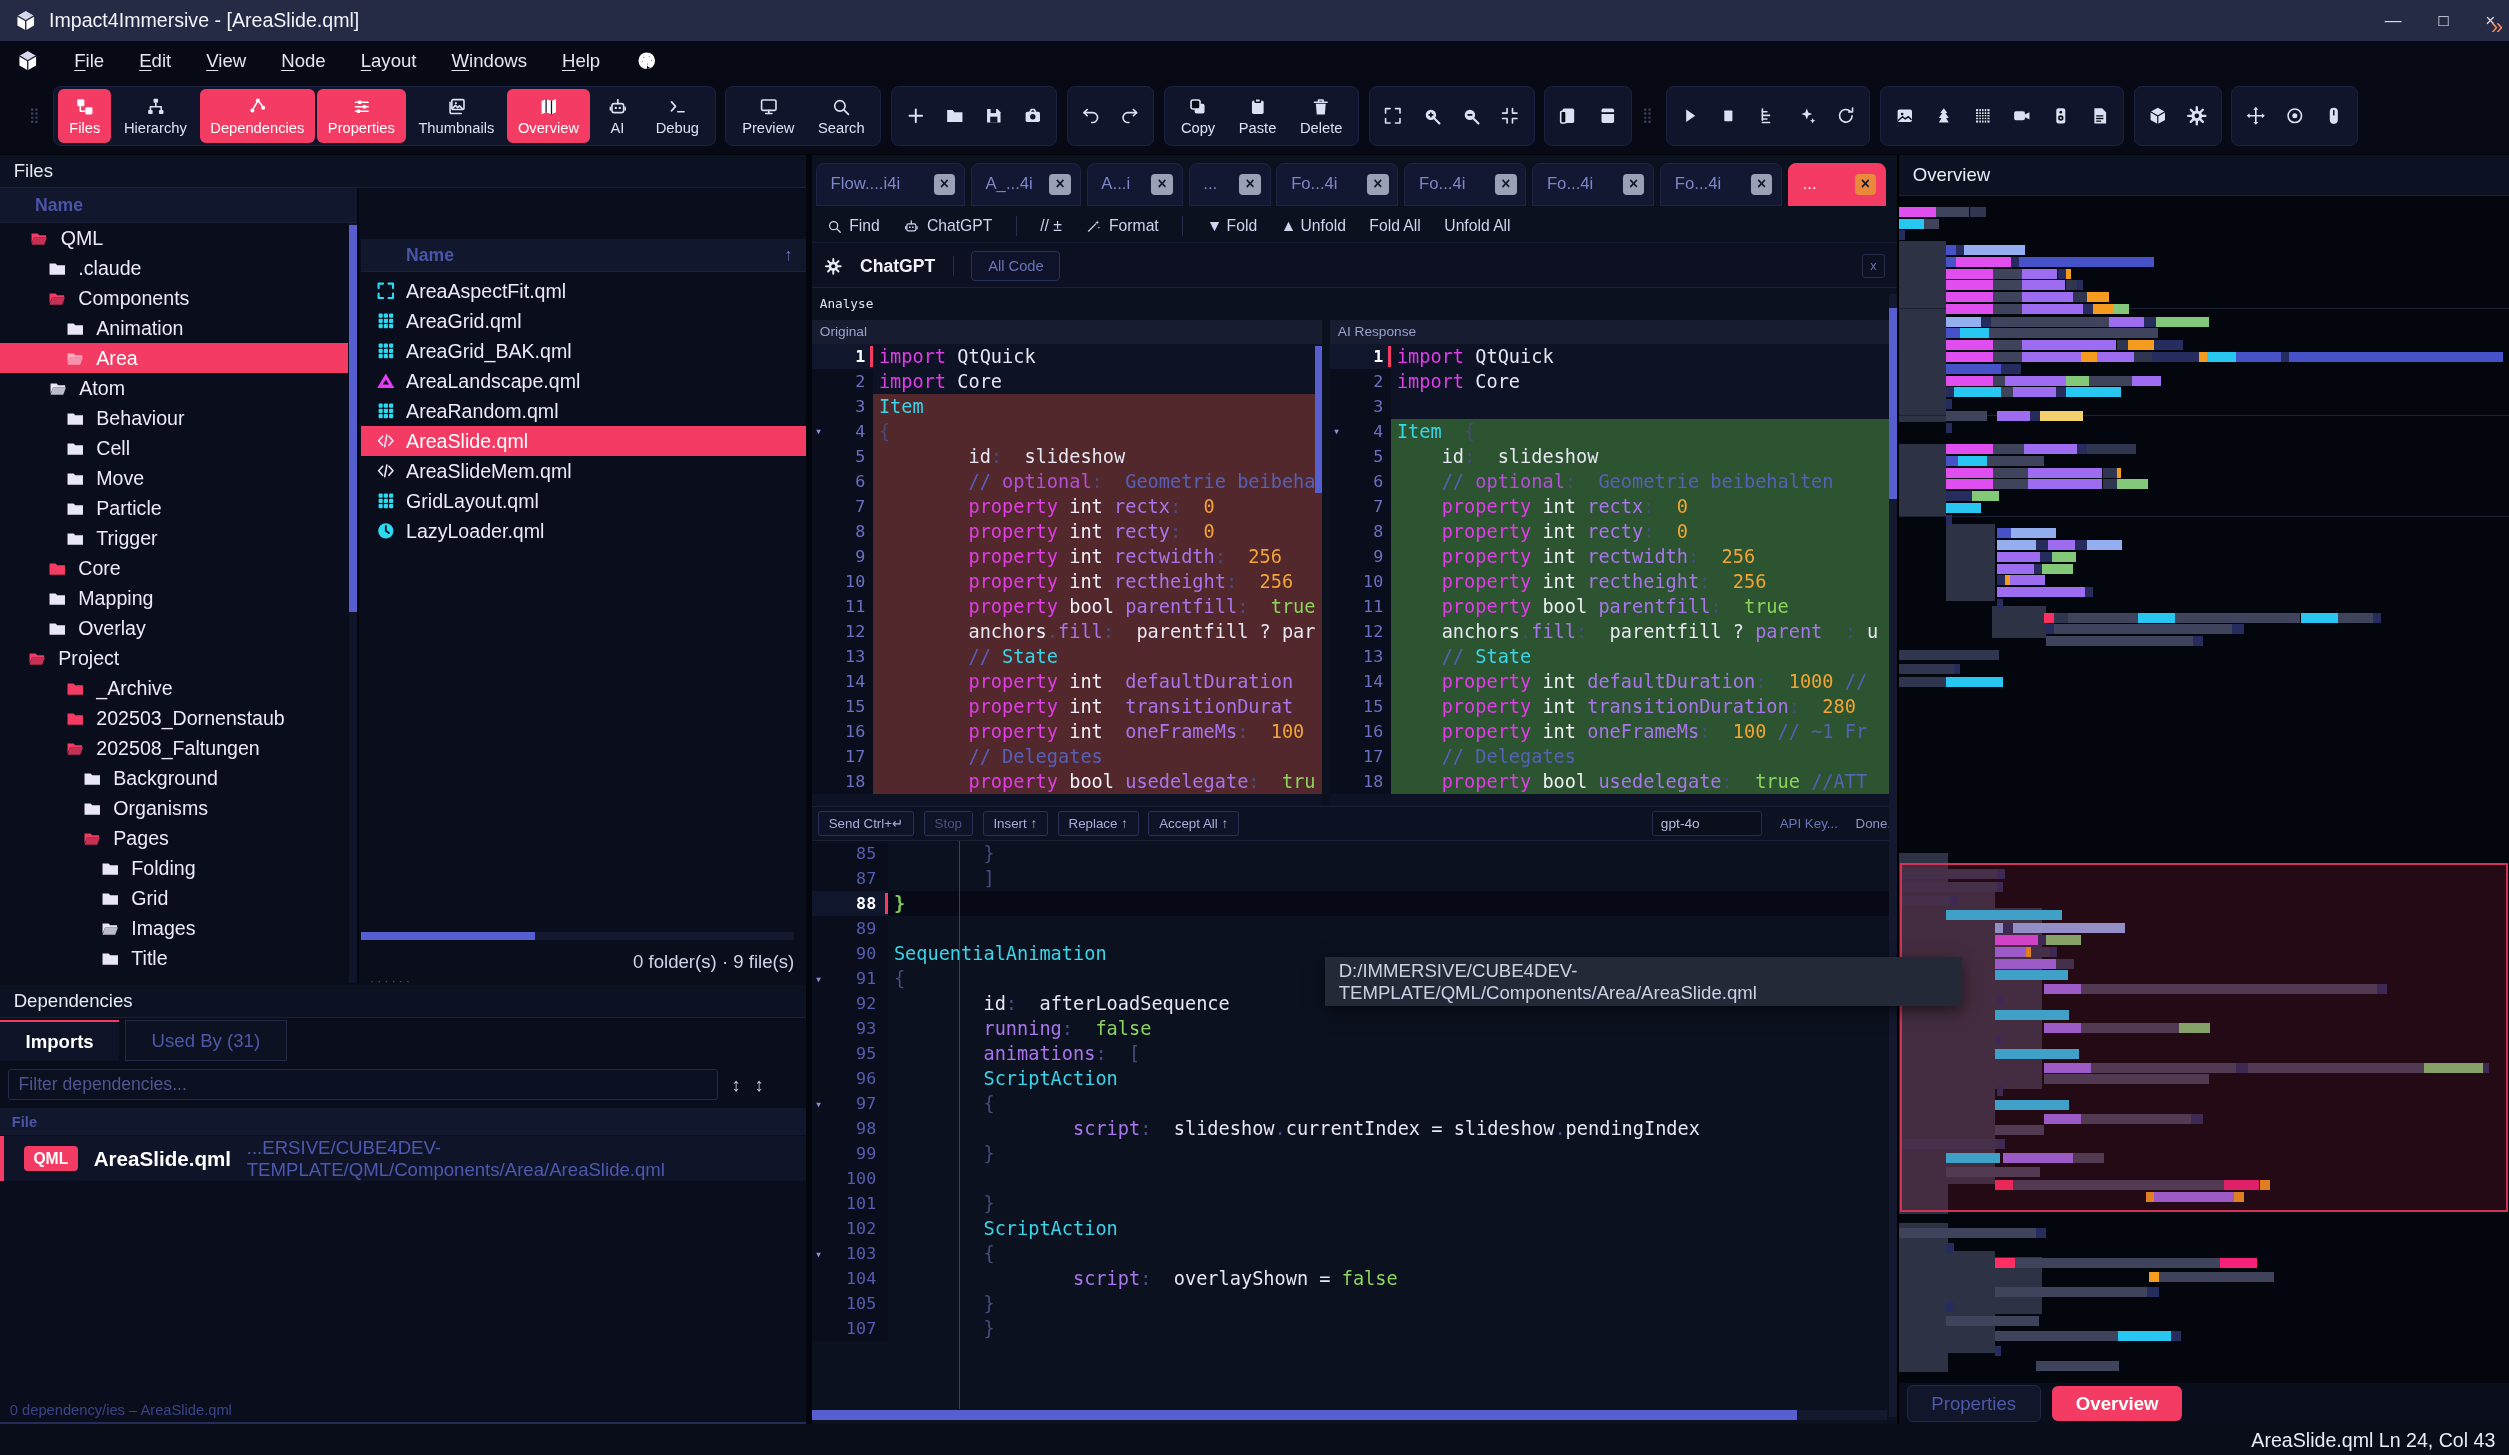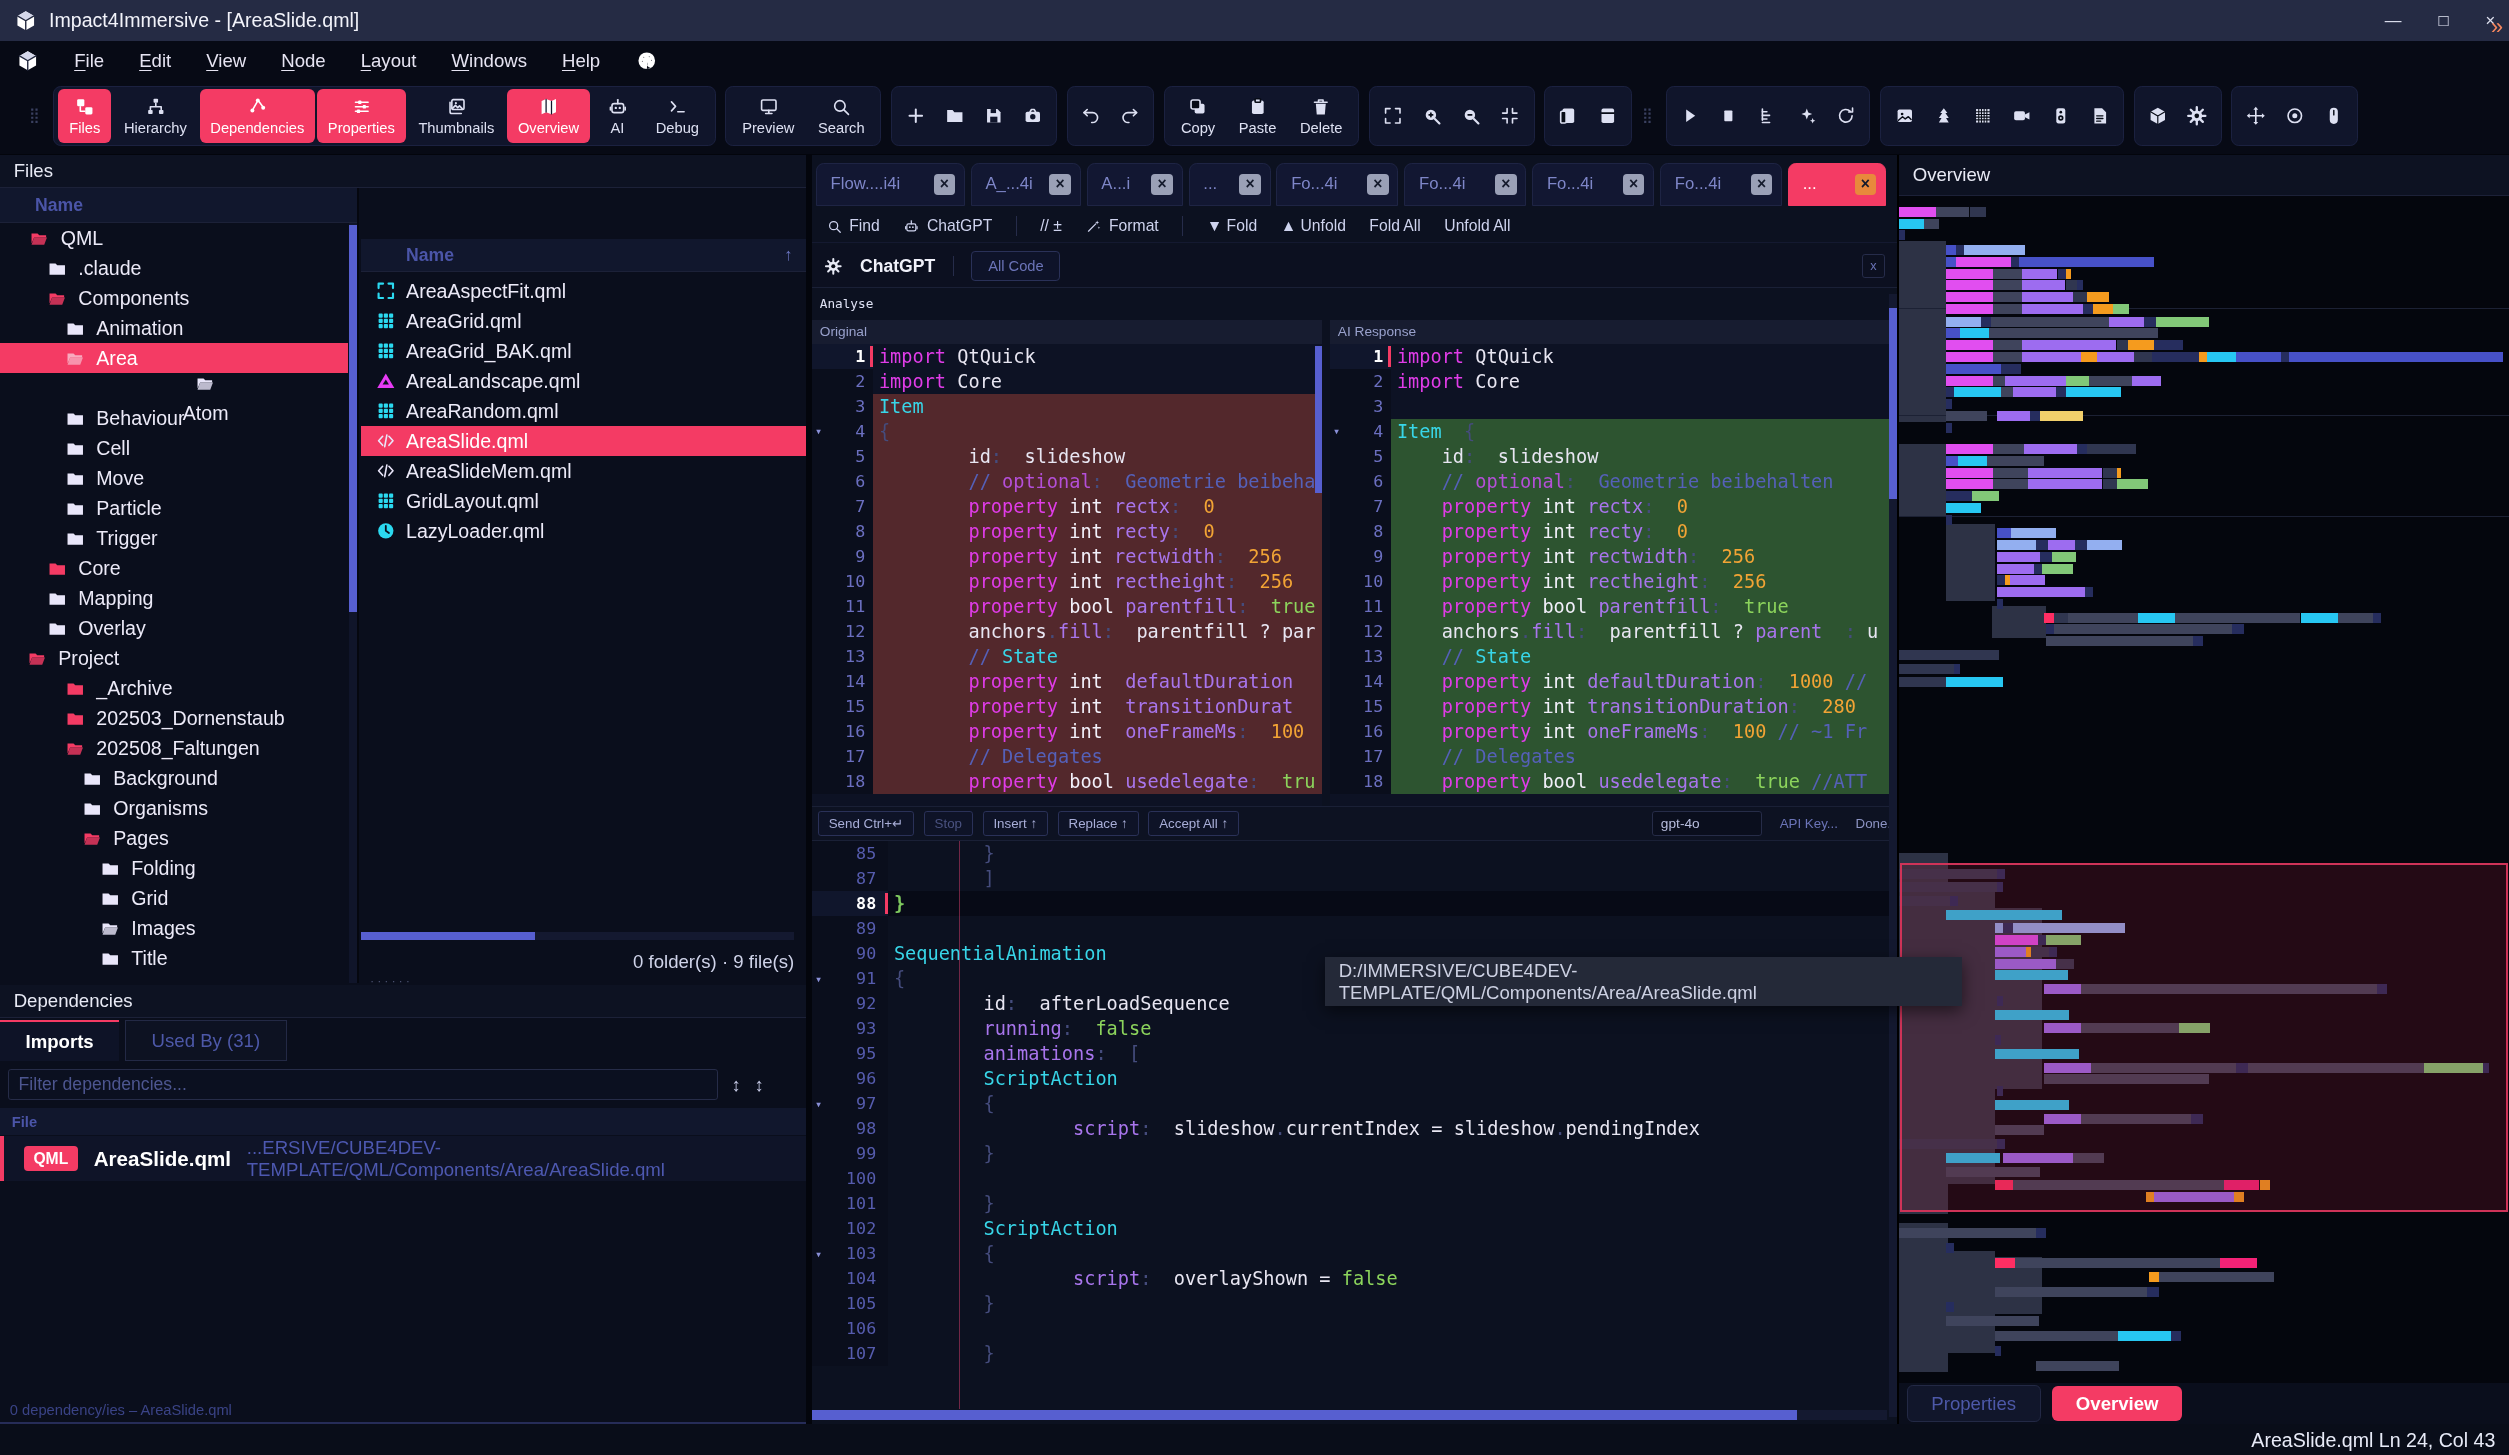--- a/index.html
+++ b/index.html
@@ -625,21 +625,21 @@
           </div>
           <div class="trow selected" style="padding-left: 63px;">
             <span class="ico f-sel">
               <svg viewBox="0 0 24 24" fill="none" stroke="currentColor" stroke-width="1.8" stroke-linecap="round" stroke-linejoin="round">
                 <path d="M3 6.5h7l2 2h8v2.5H6l-3 7Z" fill="currentColor" stroke="none"></path>
                 <path d="M6 11h15l-3.2 8.5H3Z" fill="currentColor" stroke="none" opacity=".8"></path>
               </svg>
             </span>
             <span>Area</span>
           </div>
-          <div class="trow" style="padding-left: 63px; flex-direction: column;">
+          <div class="trow" style="padding-left: 46px;">
             <span class="ico f-white">
               <svg viewBox="0 0 24 24" fill="none" stroke="currentColor" stroke-width="1.8" stroke-linecap="round" stroke-linejoin="round">
                 <path d="M3 6.5h7l2 2h8v2.5H6l-3 7Z" fill="currentColor" stroke="none"></path>
                 <path d="M6 11h15l-3.2 8.5H3Z" fill="currentColor" stroke="none" opacity=".8"></path>
               </svg>
             </span>
             <span>Atom</span>
           </div>
           <div class="trow" style="padding-left: 63px;">
             <span class="ico f-white">
@@ -1137,21 +1137,20 @@
       <div class="cline"><span class="gut"><span>96</span></span><span class="codetx"><span class="tk-pl">        </span><span class="tk-cy">ScriptAction</span></span></div>
       <div class="cline"><span class="gut"><span class="fold">▾</span><span>97</span></span><span class="codetx"><span class="tk-pl">        </span><span class="tk-dim">{</span></span></div>
       <div class="cline"><span class="gut"><span>98</span></span><span class="codetx"><span class="tk-pl">                </span><span class="tk-scr">script</span><span class="tk-dim">:</span><span class="tk-pl">  slideshow</span><span class="tk-dim">.</span><span class="tk-pl">currentIndex = slideshow</span><span class="tk-dim">.</span><span class="tk-pl">pendingIndex</span></span></div>
       <div class="cline"><span class="gut"><span>99</span></span><span class="codetx"><span class="tk-pl">        </span><span class="tk-dim">}</span></span></div>
       <div class="cline"><span class="gut"><span>100</span></span><span class="codetx"></span></div>
       <div class="cline"><span class="gut"><span>101</span></span><span class="codetx"><span class="tk-pl">        </span><span class="tk-dim">}</span></span></div>
       <div class="cline"><span class="gut"><span>102</span></span><span class="codetx"><span class="tk-pl">        </span><span class="tk-cy">ScriptAction</span></span></div>
       <div class="cline"><span class="gut"><span class="fold">▾</span><span>103</span></span><span class="codetx"><span class="tk-pl">        </span><span class="tk-dim">{</span></span></div>
       <div class="cline"><span class="gut"><span>104</span></span><span class="codetx"><span class="tk-pl">                </span><span class="tk-scr">script</span><span class="tk-dim">:</span><span class="tk-pl">  overlayShown = </span><span class="tk-bool">false</span></span></div>
       <div class="cline"><span class="gut"><span>105</span></span><span class="codetx"><span class="tk-pl">        </span><span class="tk-dim">}</span></span></div>
-      <div class="cline"><span class="gut"><span>106</span></span><span class="codetx"></span></div>
       <div class="cline"><span class="gut"><span>107</span></span><span class="codetx"><span class="tk-pl">        </span><span class="tk-dim">}</span></span></div>
     </div>
   <div id="lowhs">
       <div id="lowhs-thumb"></div>
     </div>
   <div id="cvs">
       <div id="cvs-thumb"></div>
     </div>
 </div>
 

